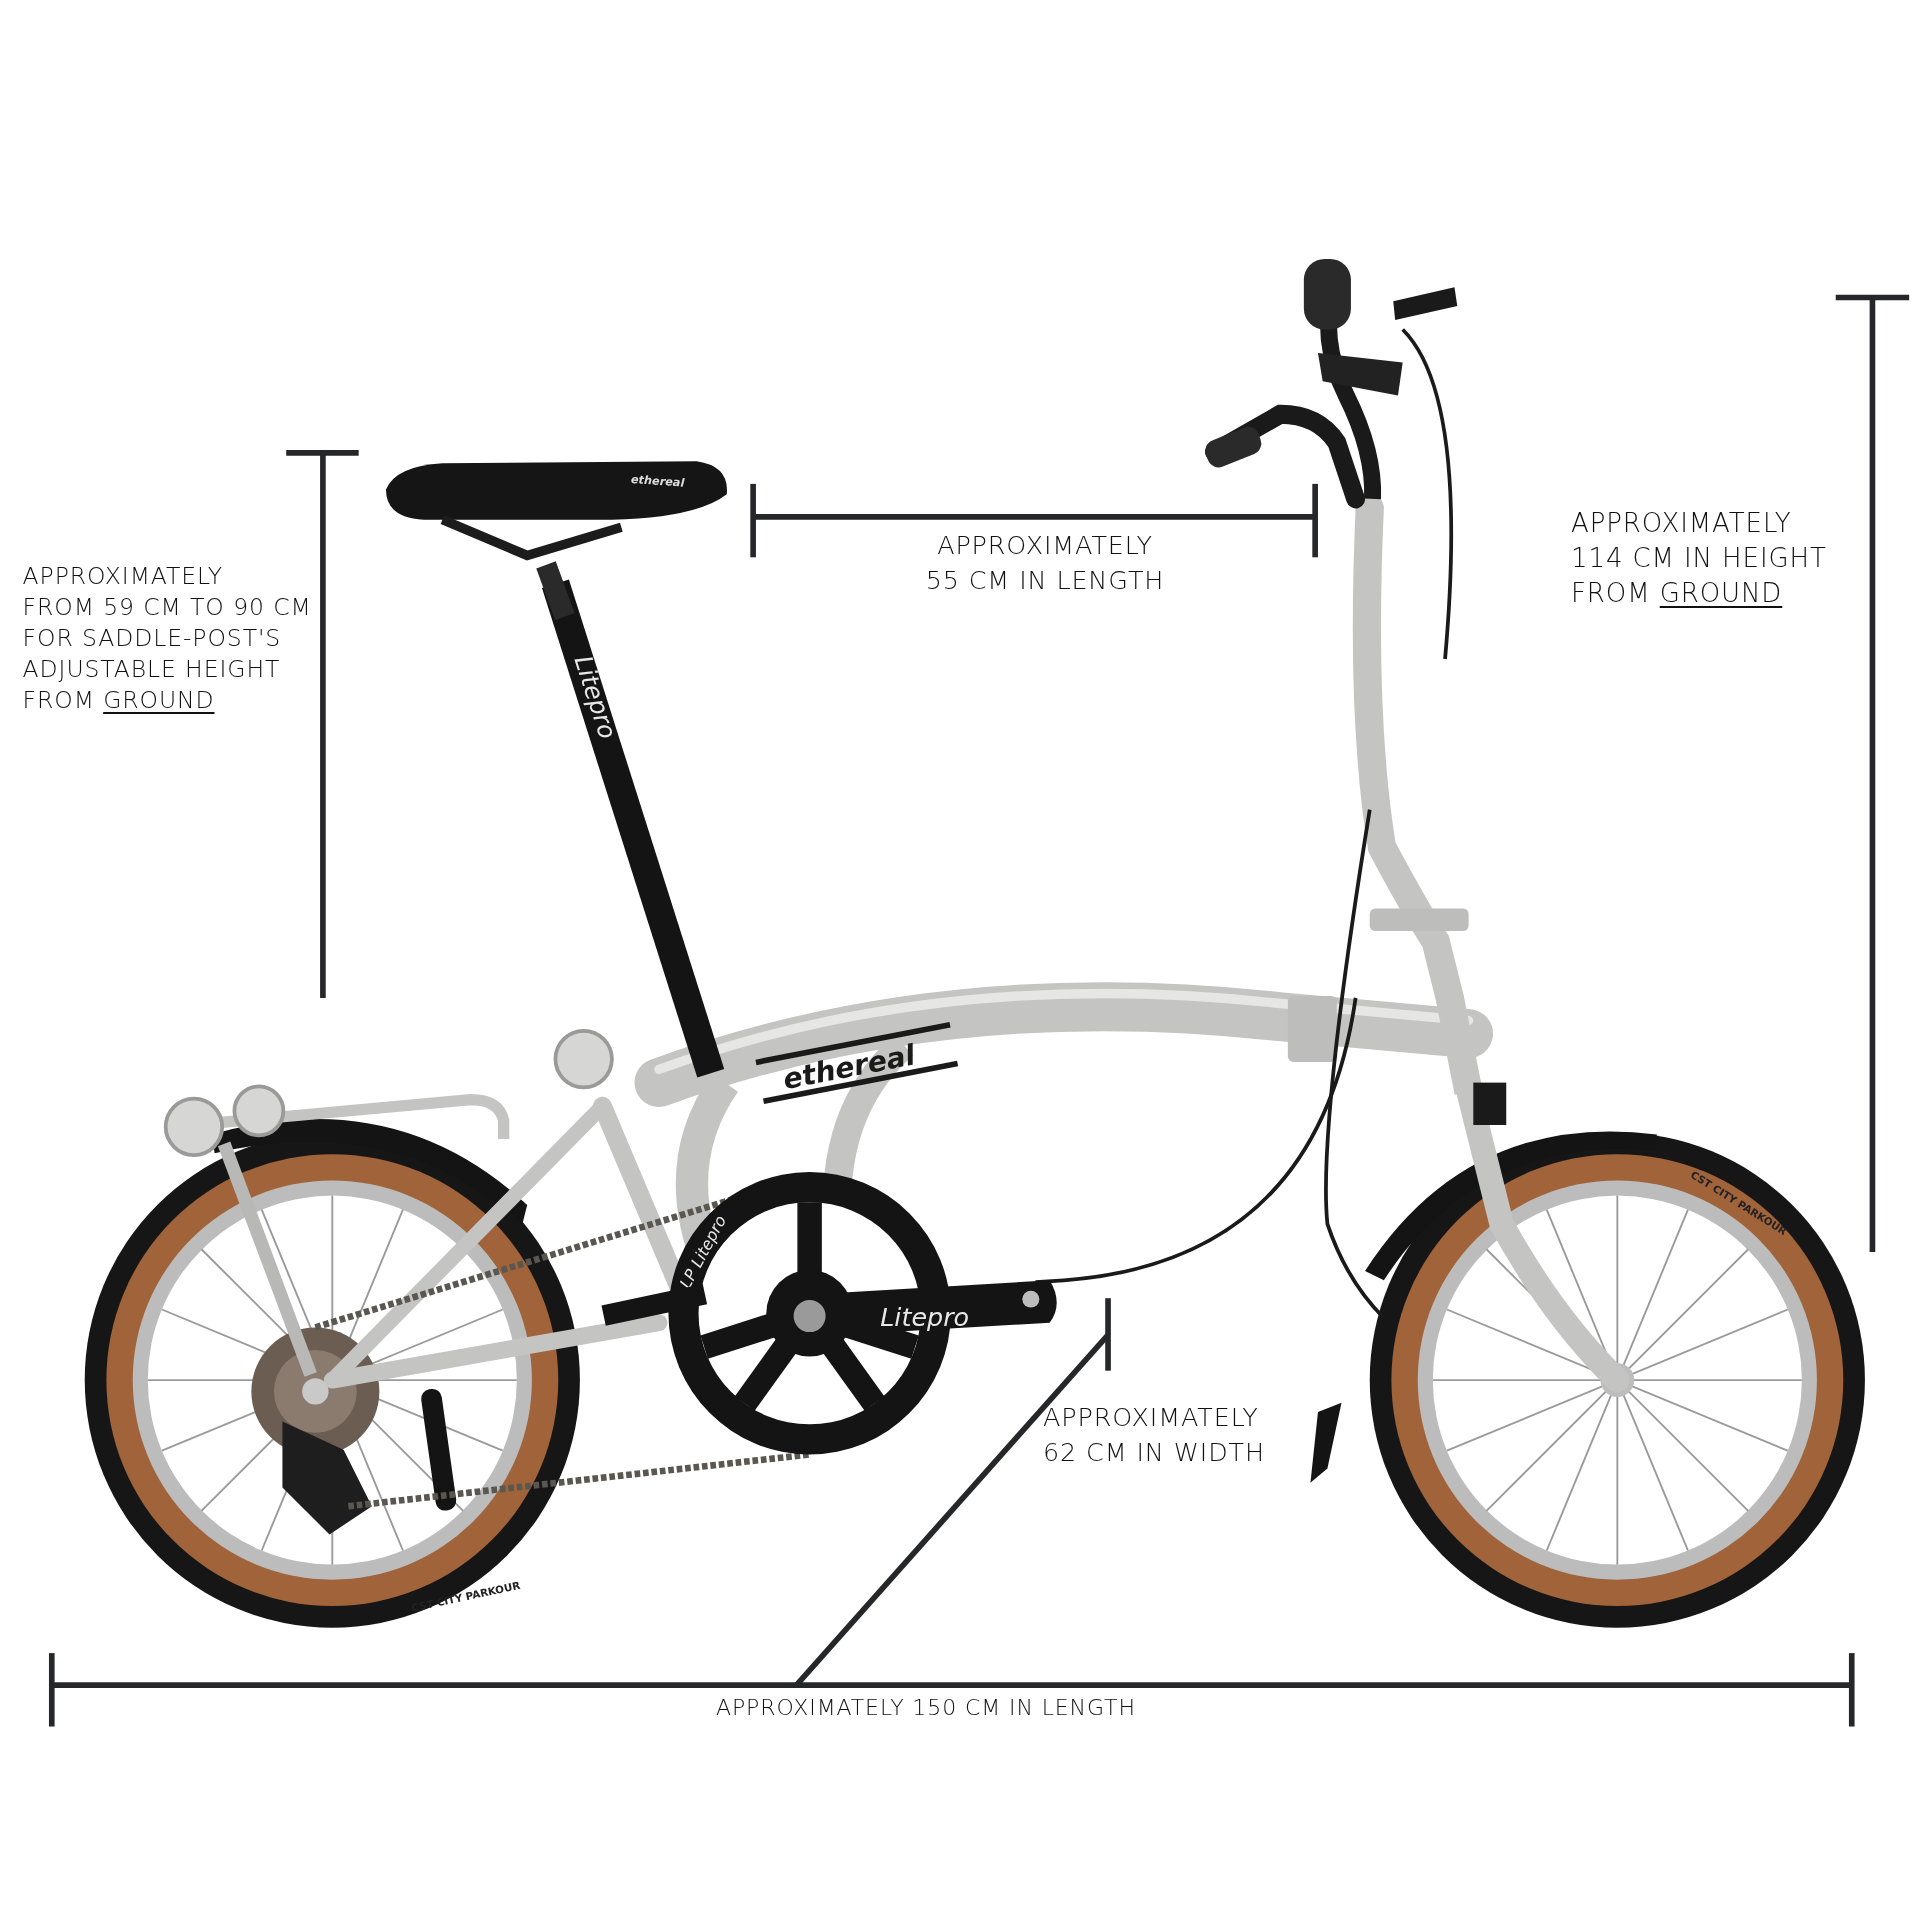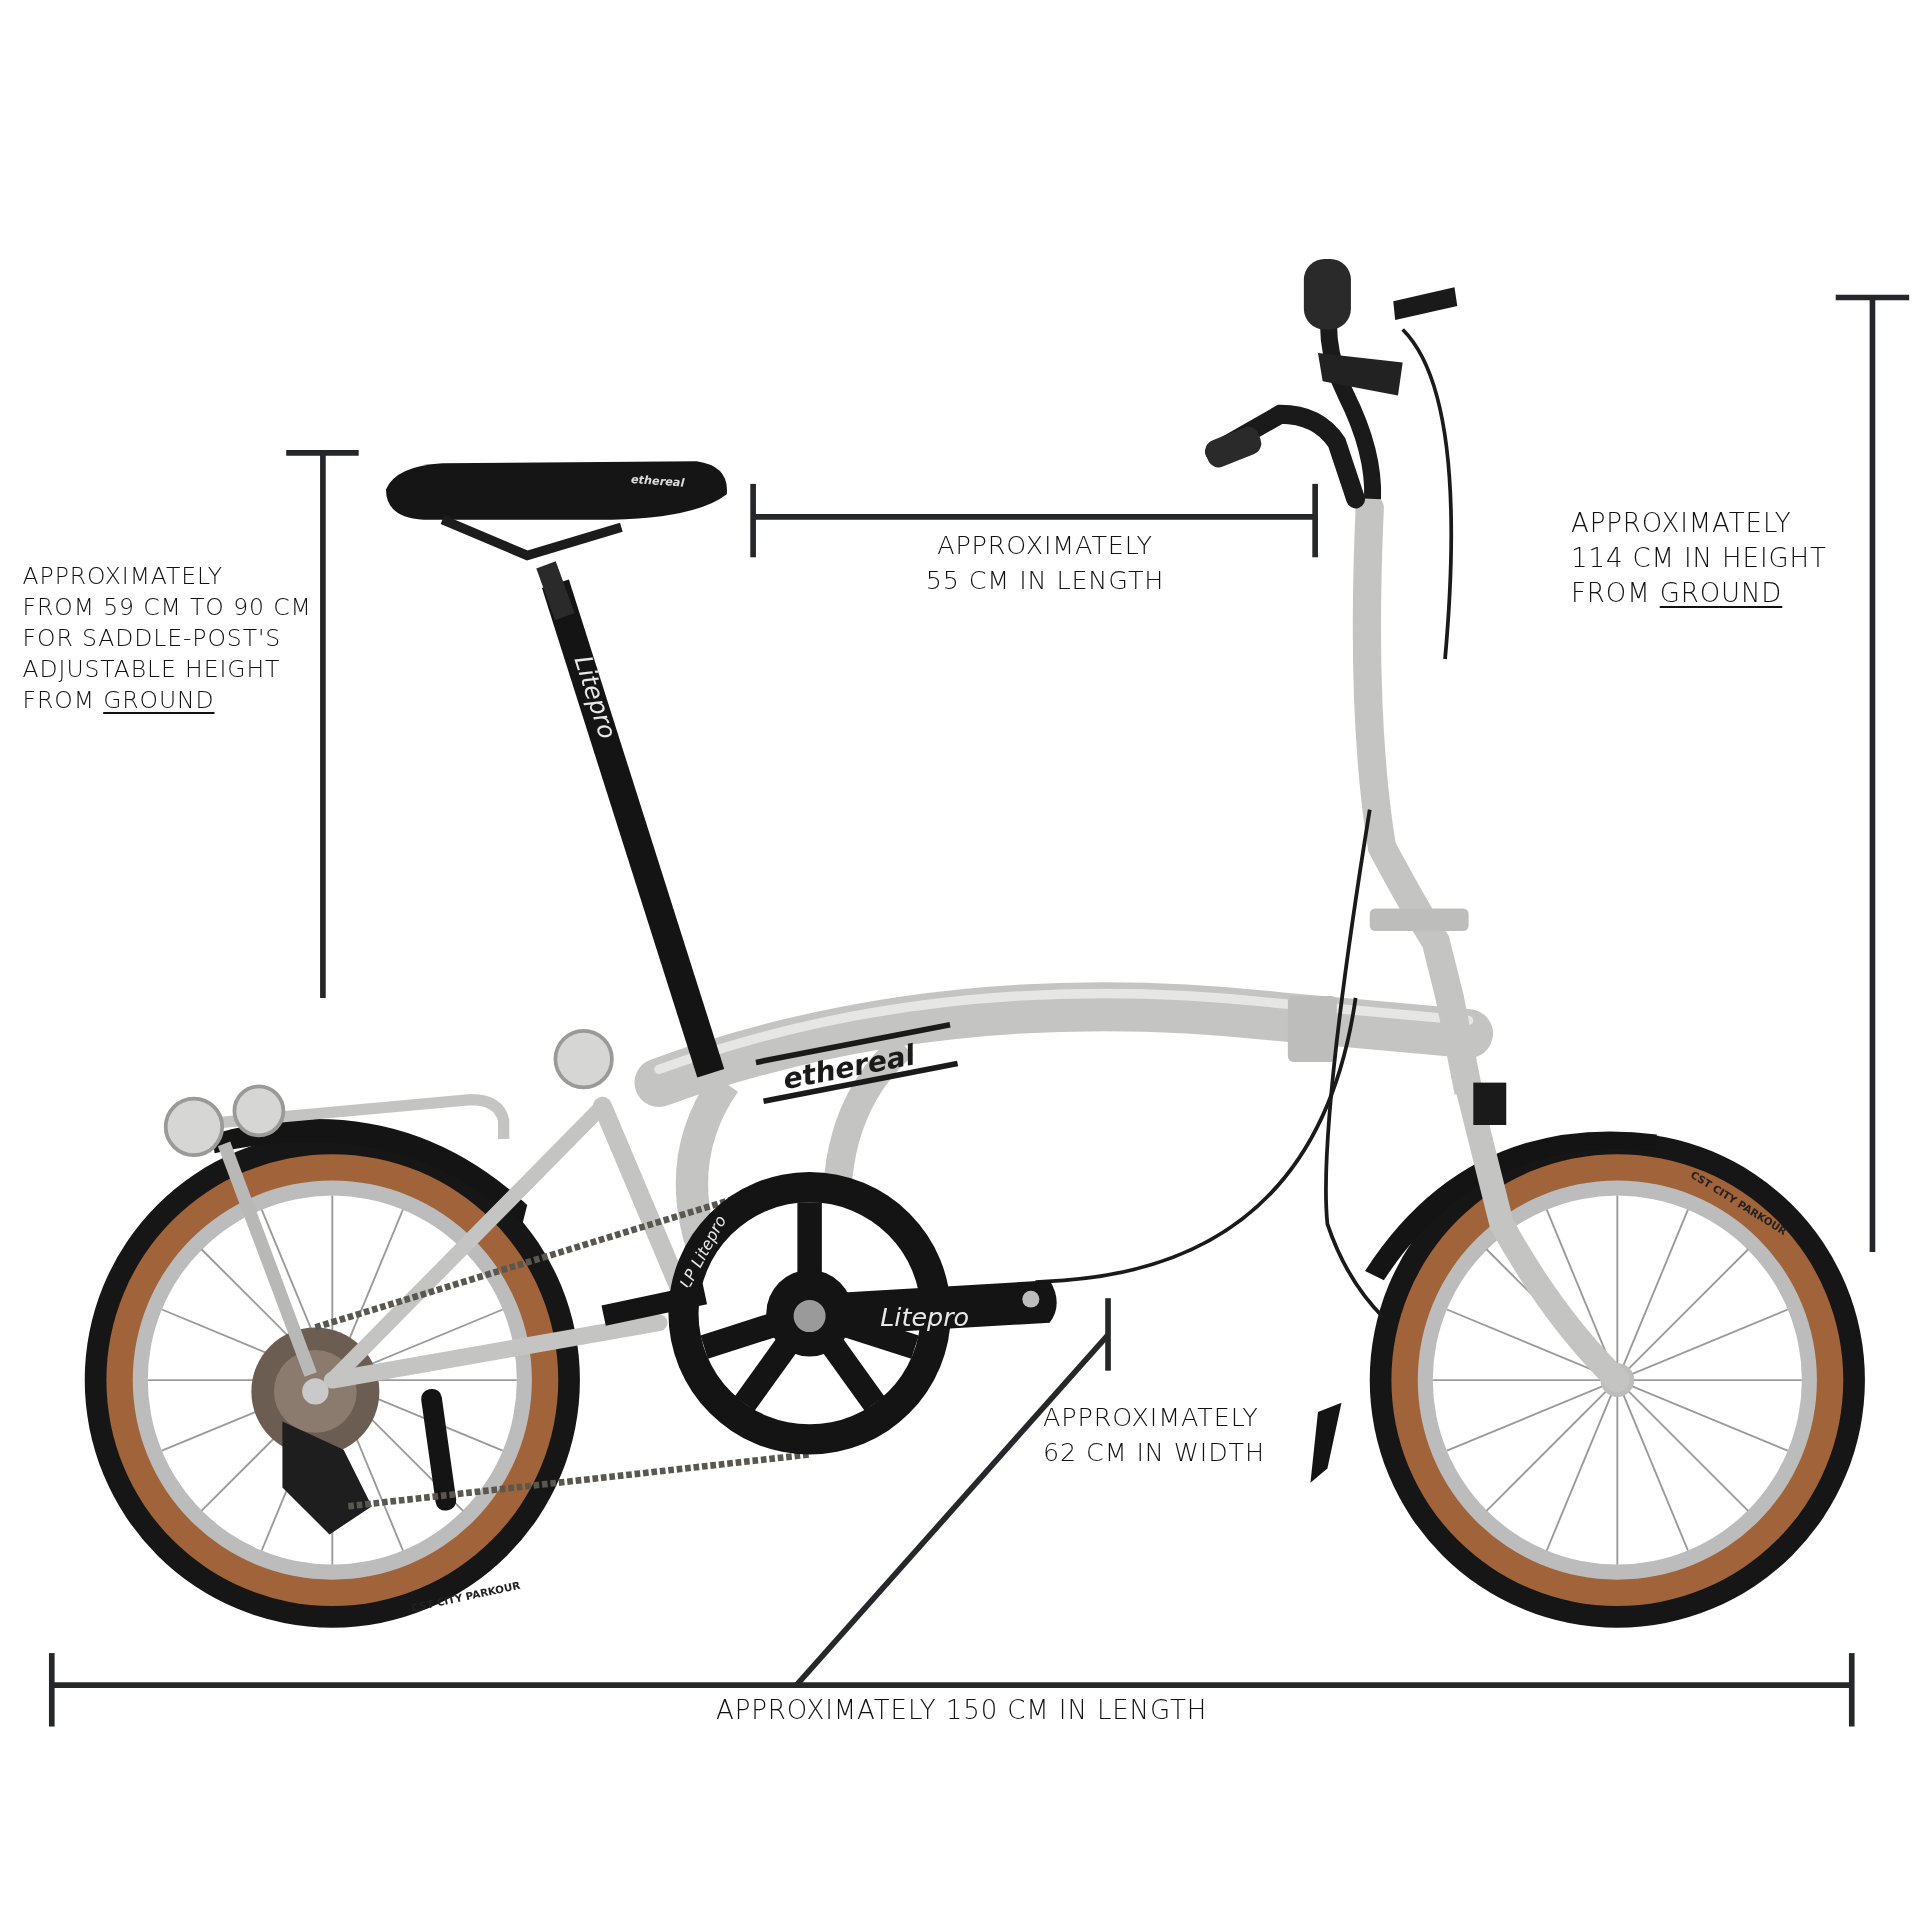--- a/index.html
+++ b/index.html
@@ -12,21 +12,21 @@
   .label .line { display: block; white-space: nowrap; }
   .label u { text-decoration: underline; text-underline-offset: 3.8px; text-decoration-thickness: 1.9px; }
   .lbl-saddle { left: 22.6px; top: 565px; font-size: 23.5px; }
   .lbl-saddle .line { height: 31px; }
   .lbl-top { left: 904px; top: 533px; font-size: 25.4px; text-align: center; width: 282px; }
   .lbl-top .line { height: 35px; }
   .lbl-height { left: 1571px; top: 510px; font-size: 26px; }
   .lbl-height .line { height: 35px; }
   .lbl-width { left: 1043px; top: 1405px; font-size: 25.4px; }
   .lbl-width .line { height: 35px; }
-  .lbl-length { left: 716px; top: 1697px; font-size: 26px; }
+  .lbl-length { left: 716px; top: 1697px; font-size: 22px; }
 </style>
 </head>
 <body>
 
 <svg id="canvas" viewBox="0 0 2048 2048" xmlns="http://www.w3.org/2000/svg">
 
   <g stroke="#26272b" stroke-width="6" fill="none">
 
     <g>
       <line x1="304" y1="481" x2="381" y2="481"></line>

